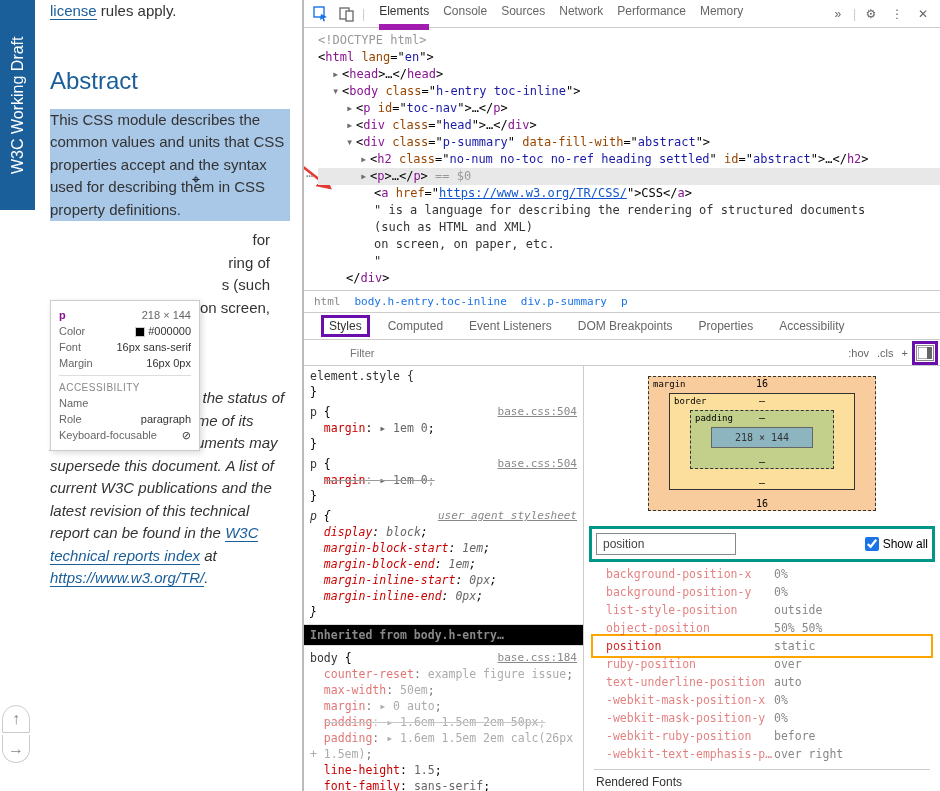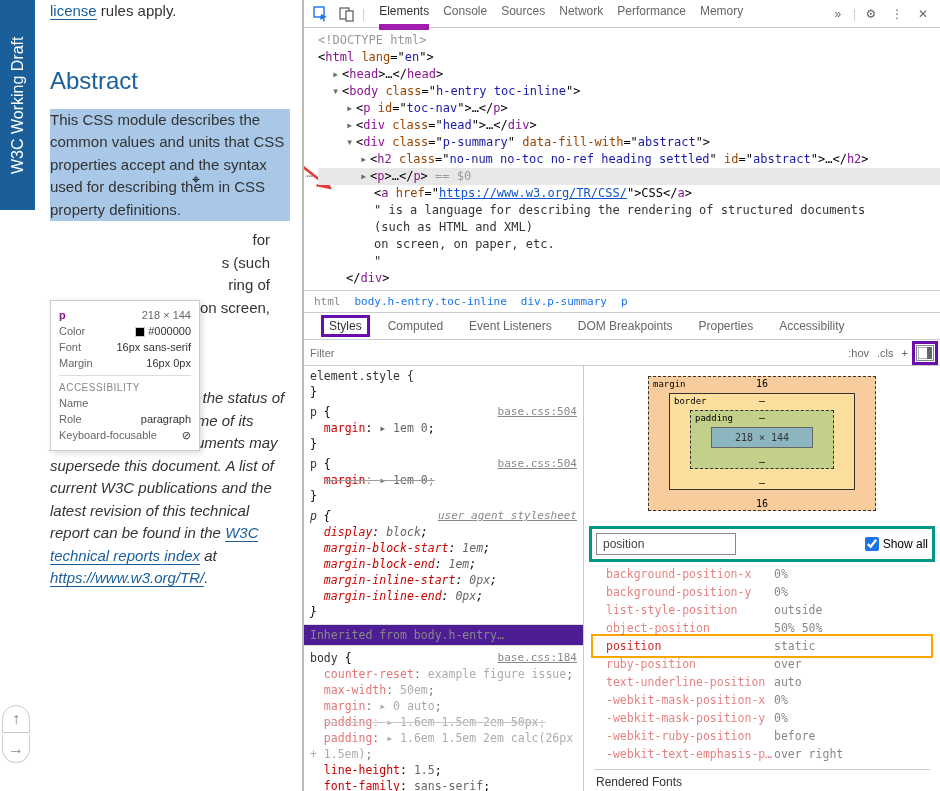--- a/index.html
+++ b/index.html
@@ -58,34 +58,34 @@
 .breadcrumb { height: 22px; border-top: 1px solid #ccc; display: flex; align-items: center; padding: 0 10px; gap: 14px; font-size: 11px; color: #888; font-family: Consolas, monospace; }
 .breadcrumb span { color: #1a73e8; }
 .breadcrumb span:first-child { color: #888; }
 
 .sub-tabs { height: 28px; border-top: 1px solid #ccc; border-bottom: 1px solid #ccc; display: flex; align-items: center; gap: 18px; padding: 0 21px; font-size: 12px; color: #666; }
 .sub-tabs .stab { padding: 0 4px; cursor: pointer; }
 .sub-tabs .stab.active { color: #333; }
 .purple-box { outline: 3px solid #6a0dad; outline-offset: 1px; }
 
 .filter-bar { height: 26px; border-bottom: 1px solid #ccc; display: flex; align-items: center; padding: 0 6px; font-size: 11px; color: #666; }
-.filter-bar input.filter-input { border: none; outline: none; width: 110px; font-size: 11px; color: #999; }
+.filter-bar input.filter-input { border: none; outline: none; width: 110px; font-size: 11px; color: #999; margin-left: 40px; }
 .filter-bar .spacer { flex: 1; }
 .filter-bar .ctl { padding: 0 4px; color: #666; cursor: pointer; }
 .filter-bar .sidebar-toggle { border: 1px solid #888; width: 18px; height: 16px; display: flex; align-items: center; justify-content: center; margin-left: 4px; }
 
 .bottom-panes { display: flex; height: 425px; }
 .styles-pane { width: 280px; border-right: 1px solid #ccc; overflow: auto; font-family: Consolas, monospace; font-size: 11.5px; padding: 2px 6px; line-height: 16px; }
 .styles-pane .rule { margin-bottom: 4px; position: relative; }
 .styles-pane .selmatch { color: #333; }
 .styles-pane .src { float: right; color: #888; text-decoration: underline; font-size: 11px; }
 .styles-pane .prop { color: #c80000; }
 .styles-pane .pval { color: #666; }
 .styles-pane .struck { text-decoration: line-through; color: #999; }
-.styles-pane .inherited-label { color: #888; border-top: 1px solid #ddd; border-bottom: 1px solid #ddd; padding: 2px 0; margin: 4px -6px; background: #4c1d95; padding-left: 6px; }
+.styles-pane .inherited-label { color: #888; border-top: 1px solid #ddd; border-bottom: 1px solid #ddd; padding: 2px 0; margin: 4px -6px; background: #000000; padding-left: 6px; font-weight: bold; }
 .styles-pane .italic { font-style: italic; }
 
 .right-pane { flex: 1; overflow: auto; padding: 10px; position: relative; }
 .box-model { width: 228px; margin: 0 auto 20px; font-family: Consolas, monospace; font-size: 10px; }
 .bm-margin { border: 1px dashed #333; background: #f9cc9d; padding: 16px 20px 20px; position: relative; text-align: center; }
 .bm-border { border: 1px solid #333; background: #fddf9d; padding: 16px 20px 20px; position: relative; }
 .bm-padding { border: 1px dashed #333; background: #c3d08b; padding: 16px 20px 20px; position: relative; }
 .bm-content { border: 1px solid #666; background: #8cb5c0; padding: 4px 18px; color: #333; }
 .bm-label { position: absolute; top: 2px; left: 4px; font-size: 9px; }
 .bm-top-val { position: absolute; top: 1px; left: 50%; transform: translateX(-50%); }
@@ -115,22 +115,22 @@
   <div class="w3c-banner">W3C Working Draft</div>
   <div class="doc-content">
     <div class="license-line">
       <a href="#">license</a><span> rules apply.</span>
     </div>
     <h2 class="abstract-head">Abstract</h2>
     <span class="abstract-sel"><span class="abstract-sel-inner">This CSS module describes the common values and units that CSS properties accept and the syntax used for describing them in CSS property definitions.</span></span>
 
     <div style="margin-top:8px; text-align:right; padding-right:20px;">
       <div>for</div>
+      <div>ring of</div>
       <div>s (such</div>
-      <div>ring of</div>
       <div>on screen,</div>
     </div>
 
     <h2 class="status-head" style="margin-top:24px;"> document</h2>
     <p class="status-body">
       <span>This section describes the status of this document at the time of its publication. Other documents may supersede this document. A list of current W3C publications and the latest revision of this technical report can be found in the </span><a href="#">W3C technical reports index</a><span> at </span><a href="#">https://www.w3.org/TR/</a><span>.</span>
     </p>
   </div>
 
   <div class="cursor-ptr">⌖</div>

